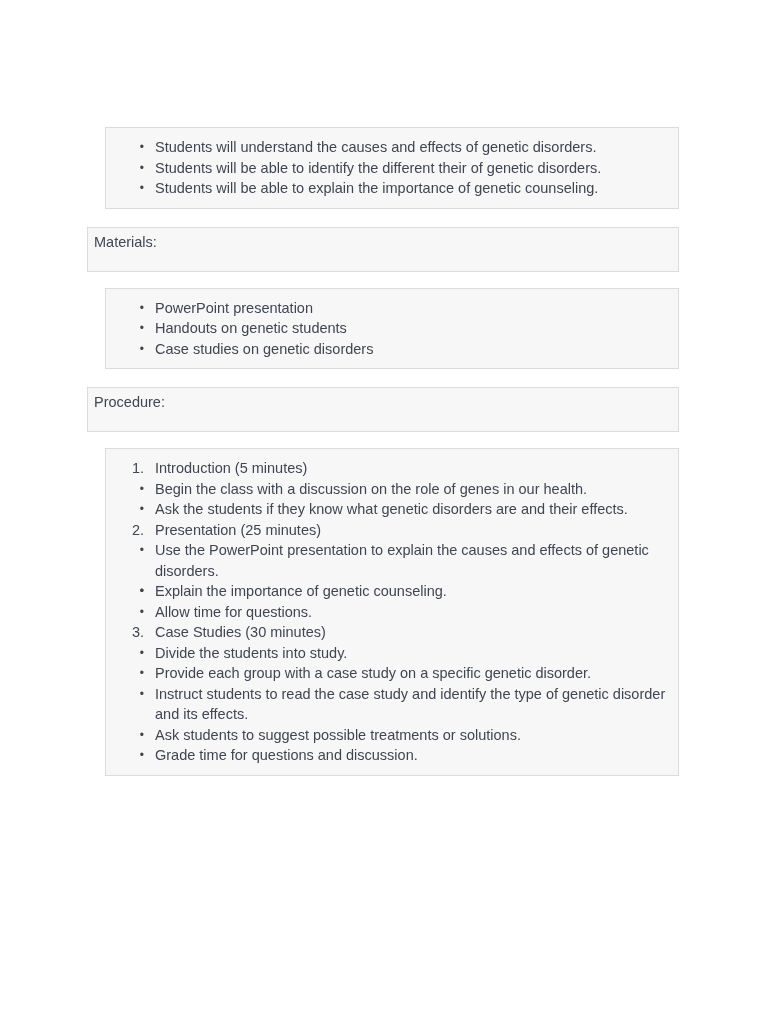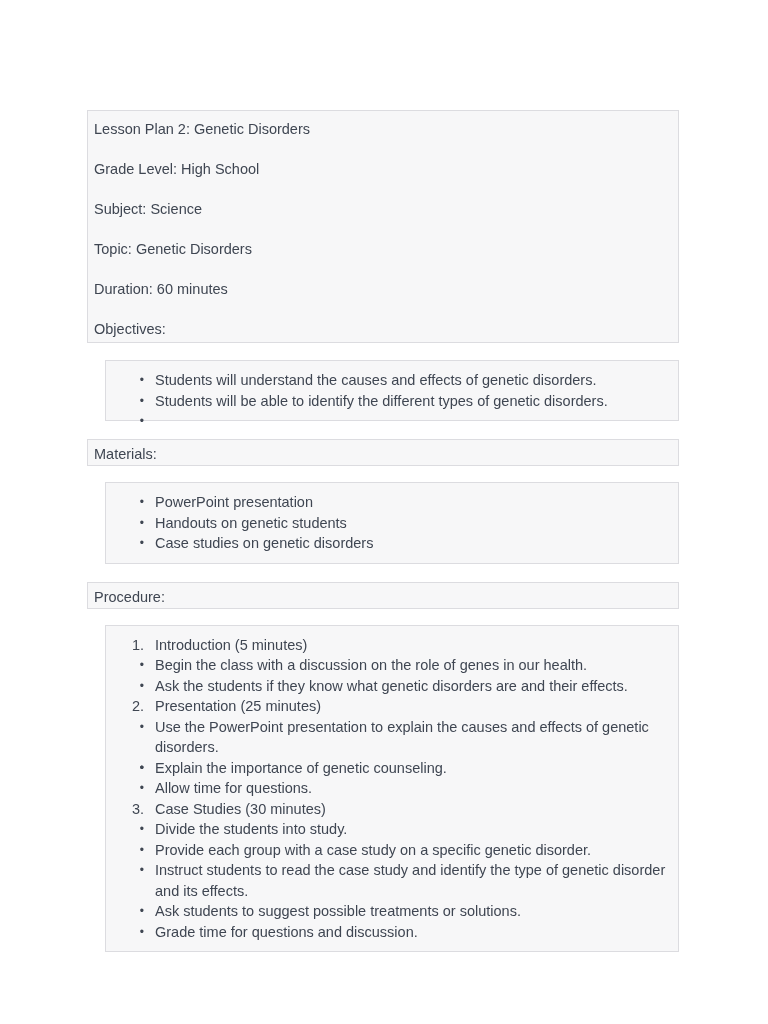--- a/index.html
+++ b/index.html
@@ -47,21 +47,21 @@
     margin: 0 0 22px 0;
     white-space: nowrap;
   }
   .meta-line:last-child {
     margin-bottom: 0;
   }
 
   
   .heading-block {
     width: 592px;
-    padding: 5px 8px 2px 6px;
+    padding: 5px 8px 20px 6px;
     margin-top: 18px;
   }
   .heading-text {
     font-size: 14.5px;
     line-height: 18px;
     white-space: nowrap;
   }
 
   
   .list-block {
@@ -99,41 +99,34 @@
   .list-item.bulleted .marker {
     font-size: 12px;
   }
 </style>
 </head>
 <body>
 
 <div class="page">
   <div class="doc">
 
-    <div class="block meta-block">
-      <p class="meta-line">Lesson Plan 2: Genetic Disorders</p>
-      <p class="meta-line">Grade Level: High School</p>
-      <p class="meta-line">Subject: Science</p>
-      <p class="meta-line">Topic: Genetic Disorders</p>
-      <p class="meta-line">Duration: 60 minutes</p>
-      <p class="meta-line">Objectives:</p>
-    </div>
 
     <div class="block list-block">
       <ul class="list">
         <li class="list-item bulleted">
           <span class="marker">•</span>
           <span>Students will understand the causes and effects of genetic disorders.</span>
         </li>
         <li class="list-item bulleted">
           <span class="marker">•</span>
-          <span>Students will be able to identify the different types of genetic disorders.</span>
-        </li>
-        <li class="list-item bulleted">
-          <span class="marker">•</span>
+          <span>Students will be able to identify the different their of genetic disorders.</span>
+        </li>
+        <li class="list-item bulleted">
+          <span class="marker">•</span>
+          <span>Students will be able to explain the importance of genetic counseling.</span>
         </li>
       </ul>
     </div>
 
     <div class="block heading-block">
       <div class="heading-text">Materials:</div>
     </div>
 
     <div class="block list-block tight">
       <ul class="list">

